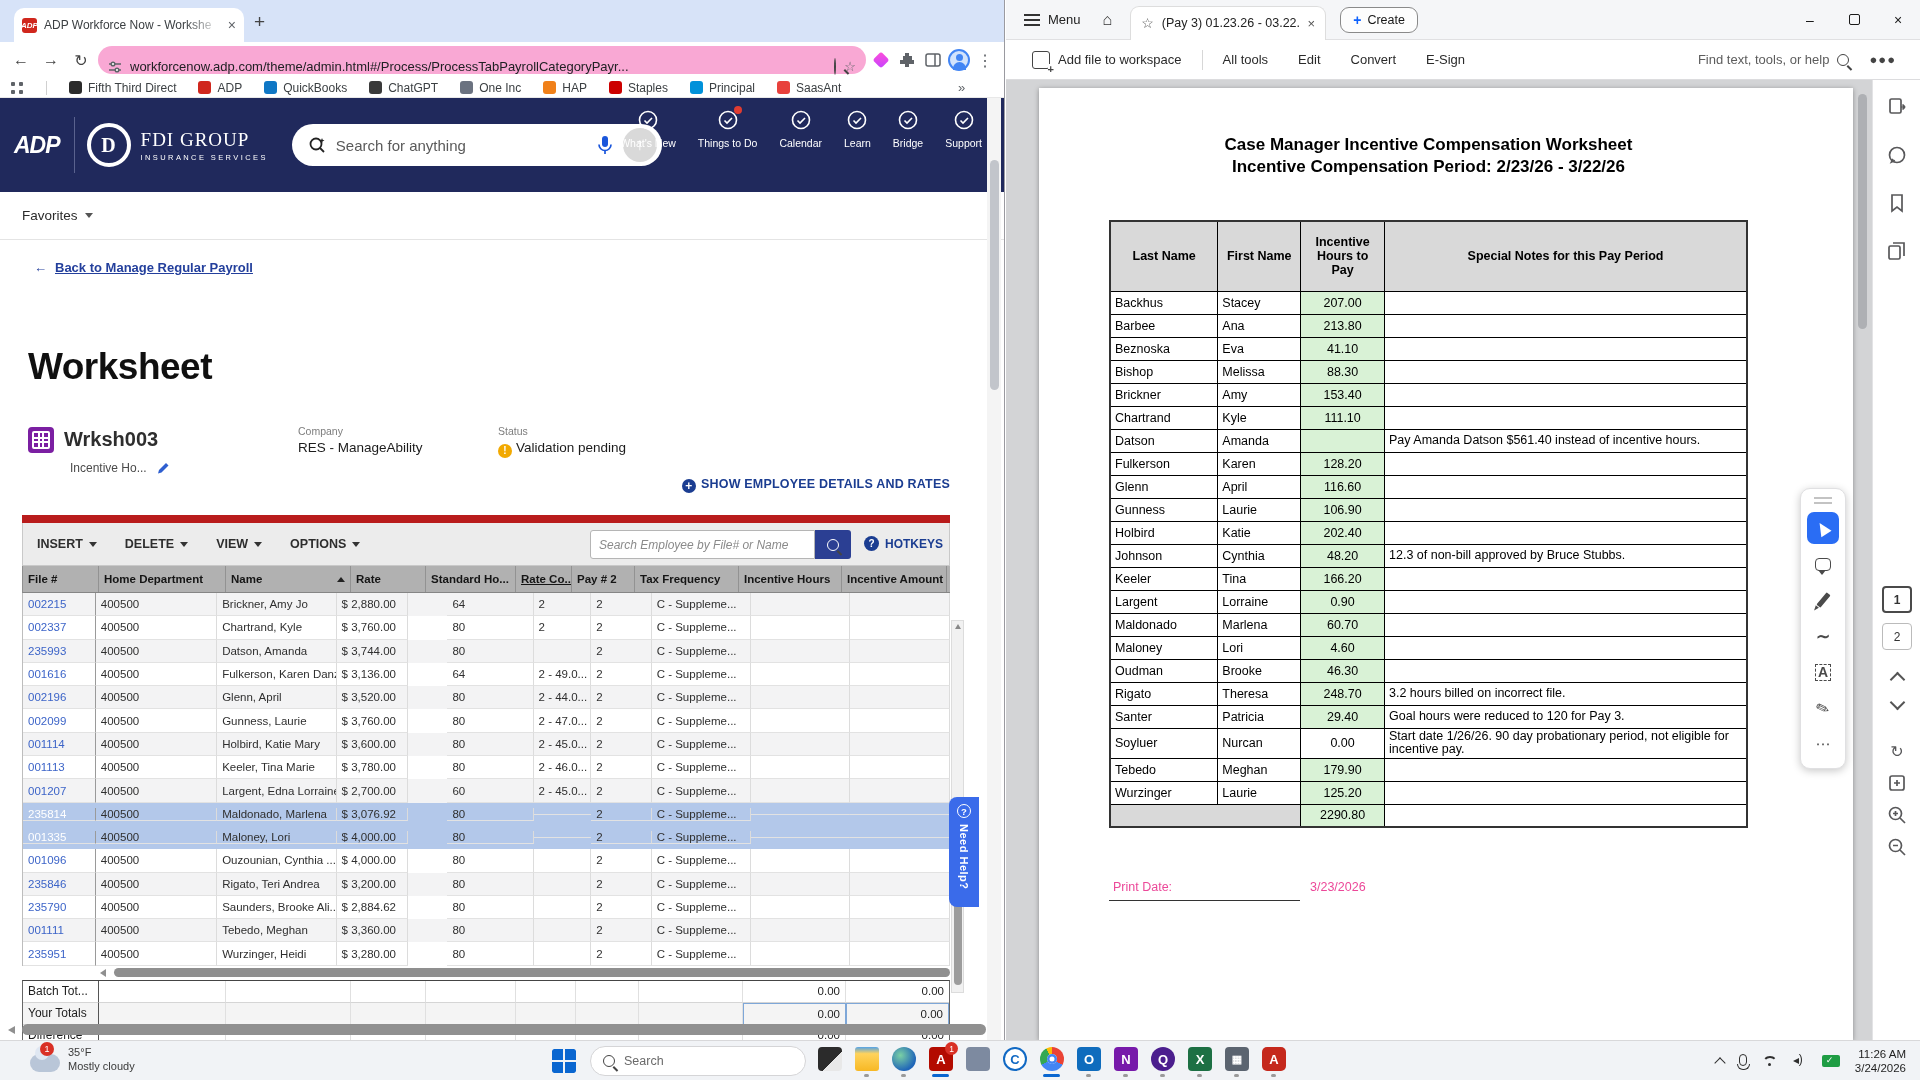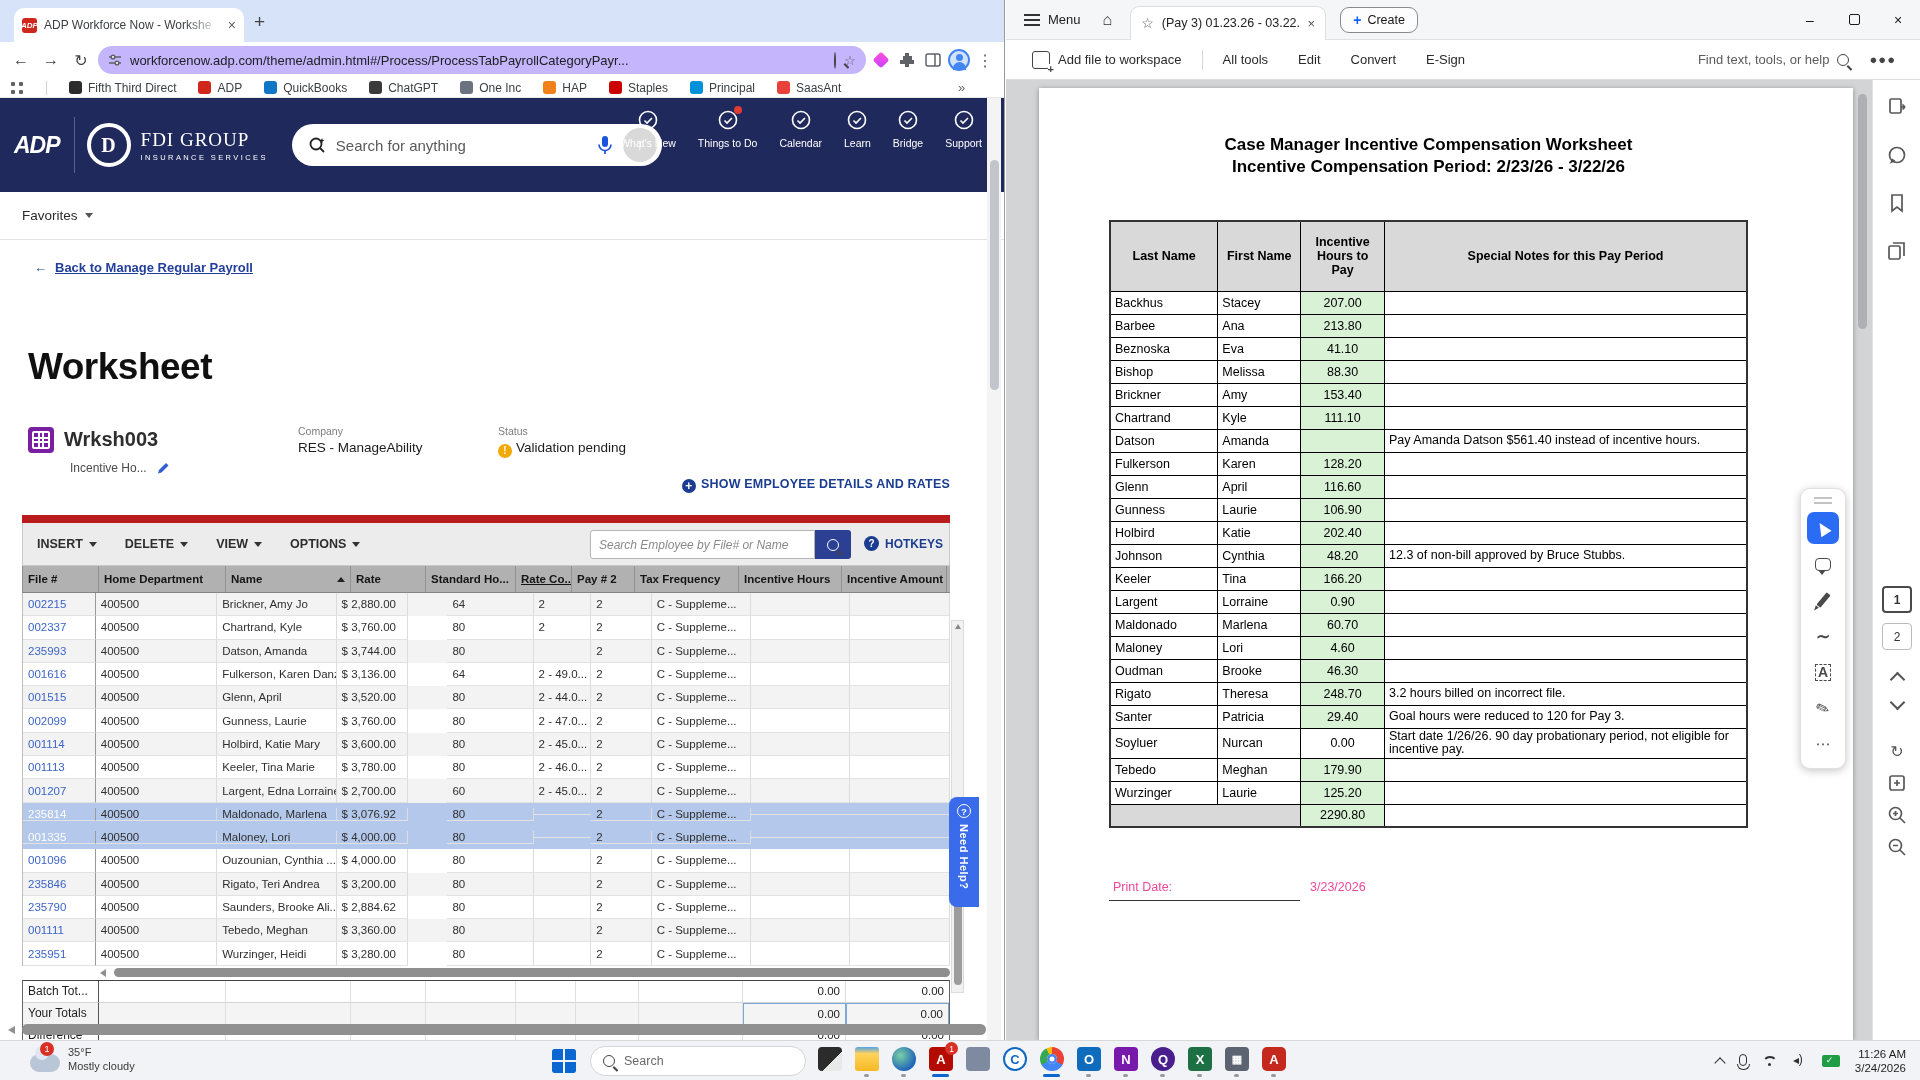--- a/index.html
+++ b/index.html
@@ -11,21 +11,21 @@
   #chrome-win { position:absolute; left:0; top:0; width:1005px; height:1040px; background:#fff; border-right:1px solid #9a9aa0; }
   #tabstrip { position:absolute; left:0; top:0; width:100%; height:42px; background:#d7e3f8; }
   .tab { position:absolute; left:14px; top:8px; width:230px; height:34px; background:#fff; border-radius:10px 10px 0 0; display:flex; align-items:center; padding:0 8px; gap:7px; }
   .tab-title { font-size:12px; color:#3c4043; white-space:nowrap; overflow:hidden; flex:1;
     -webkit-mask-image:linear-gradient(90deg,#000 80%,transparent); mask-image:linear-gradient(90deg,#000 80%,transparent); }
   .favicon-adp { width:15px; height:15px; border-radius:3px; background:#d0271d; color:#fff; font-size:8px; font-weight:bold; font-style:italic; display:flex; align-items:center; justify-content:center; flex:none;}
   .tab-close { font-size:14px; color:#5f6368; cursor:pointer; }
   .newtab-btn { position:absolute; left:254px; top:12px; font-size:19px; color:#444; line-height:1; }
   #urlbar-row { position:absolute; left:0; top:42px; width:100%; height:36px; background:#fff; display:flex; align-items:center; padding:0 8px; gap:4px; }
   .nav-ic { width:26px; height:26px; display:flex; align-items:center; justify-content:center; font-size:16px; color:#454545; border-radius:50%; }
-  .url-pill { flex:1; height:28px; background:#c4b5fd; border-radius:14px; display:flex; align-items:center; padding:0 10px; gap:8px; }
+  .url-pill { flex:1; height:28px; background:#f9a8d4; border-radius:14px; display:flex; align-items:flex-end; padding:0 10px; gap:8px; }
   .url-text { flex:1; font-size:13px; color:#202124; white-space:nowrap; overflow:hidden; }
   .pill-ic { color:#5f6368; font-size:13px; flex:none; }
   .ext-ic { width:22px; height:22px; display:flex; align-items:center; justify-content:center; color:#5f6368; flex:none; }
   .diamond { width:12px; height:12px; background:linear-gradient(135deg,#ff4fd8,#c542ff); transform:rotate(45deg); border-radius:3px; }
   .avatar { width:22px; height:22px; border-radius:50%; background:#d2e3fc; border:2px solid #4285f4; position:relative; }
   .avatar::before { content:""; position:absolute; left:6px; top:3px; width:7px; height:7px; border-radius:50%; background:#4285f4; }
   .avatar::after { content:""; position:absolute; left:3px; top:11px; width:13px; height:8px; border-radius:7px 7px 0 0; background:#4285f4; }
   #bookmarks { position:absolute; left:0; top:78px; width:100%; height:20px; background:#fff; display:flex; align-items:center; padding:0 10px; gap:22px; font-size:12px; color:#3c4043; border-bottom:1px solid #e8e8e8;}
   .bm { display:flex; align-items:center; gap:6px; white-space:nowrap; }
   .bm-ic { width:13px; height:13px; border-radius:3px; flex:none; }
@@ -587,21 +587,21 @@
             <div class="cell c-rc">
               <span class="rc-text">2 - 49.0...</span>
 
             </div>
             <div class="cell c-pay2">2</div>
             <div class="cell c-tax">C - Suppleme...</div>
             <div class="cell c-ih"></div>
             <div class="cell c-ia"></div>
           </div>
           <div class="grow">
-            <div class="cell c-file">001515</div>
+            <div class="cell c-file">002196</div>
             <div class="cell c-dept">400500</div>
             <div class="cell c-name">Glenn, April</div>
             <div class="cell c-rate">$ 3,520.00</div>
             <div class="cell c-std">80</div>
             <div class="cell c-rc">
               <span class="rc-text">2 - 44.0...</span>
 
             </div>
             <div class="cell c-pay2">2</div>
             <div class="cell c-tax">C - Suppleme...</div>

